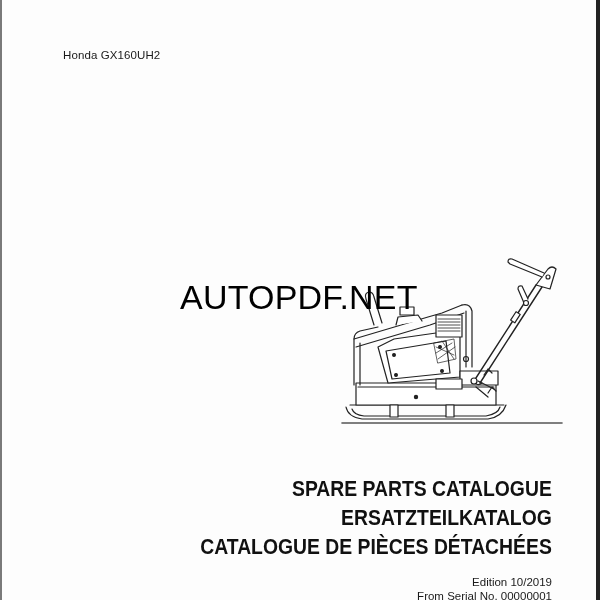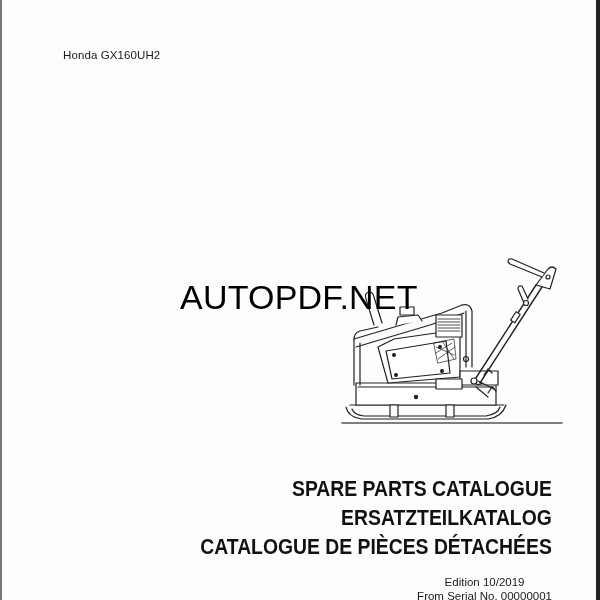--- a/index.html
+++ b/index.html
@@ -34,21 +34,21 @@
     position: absolute; right: 48px; top: 474px; text-align: right;
     font-weight: bold; color: #111; font-size: 22.5px; line-height: 29px;
     transform: scaleX(0.86); transform-origin: right top;
     letter-spacing: 0px;
   }
   .titles div { white-space: nowrap; }
   .edition {
     position: absolute; right: 48px; top: 575px; text-align: right;
     font-size: 11.5px; color: #1a1a1a; line-height: 14px;
   }
-  .edition div { white-space: nowrap; text-align: center; }
+  .edition div { white-space: nowrap; }
 </style>
 </head>
 <body>
 
 <div class="page">
   <div class="edge-left"></div>
   <div class="edge-right"></div>
 
   <div class="engine-model">Honda GX160UH2</div>
 

